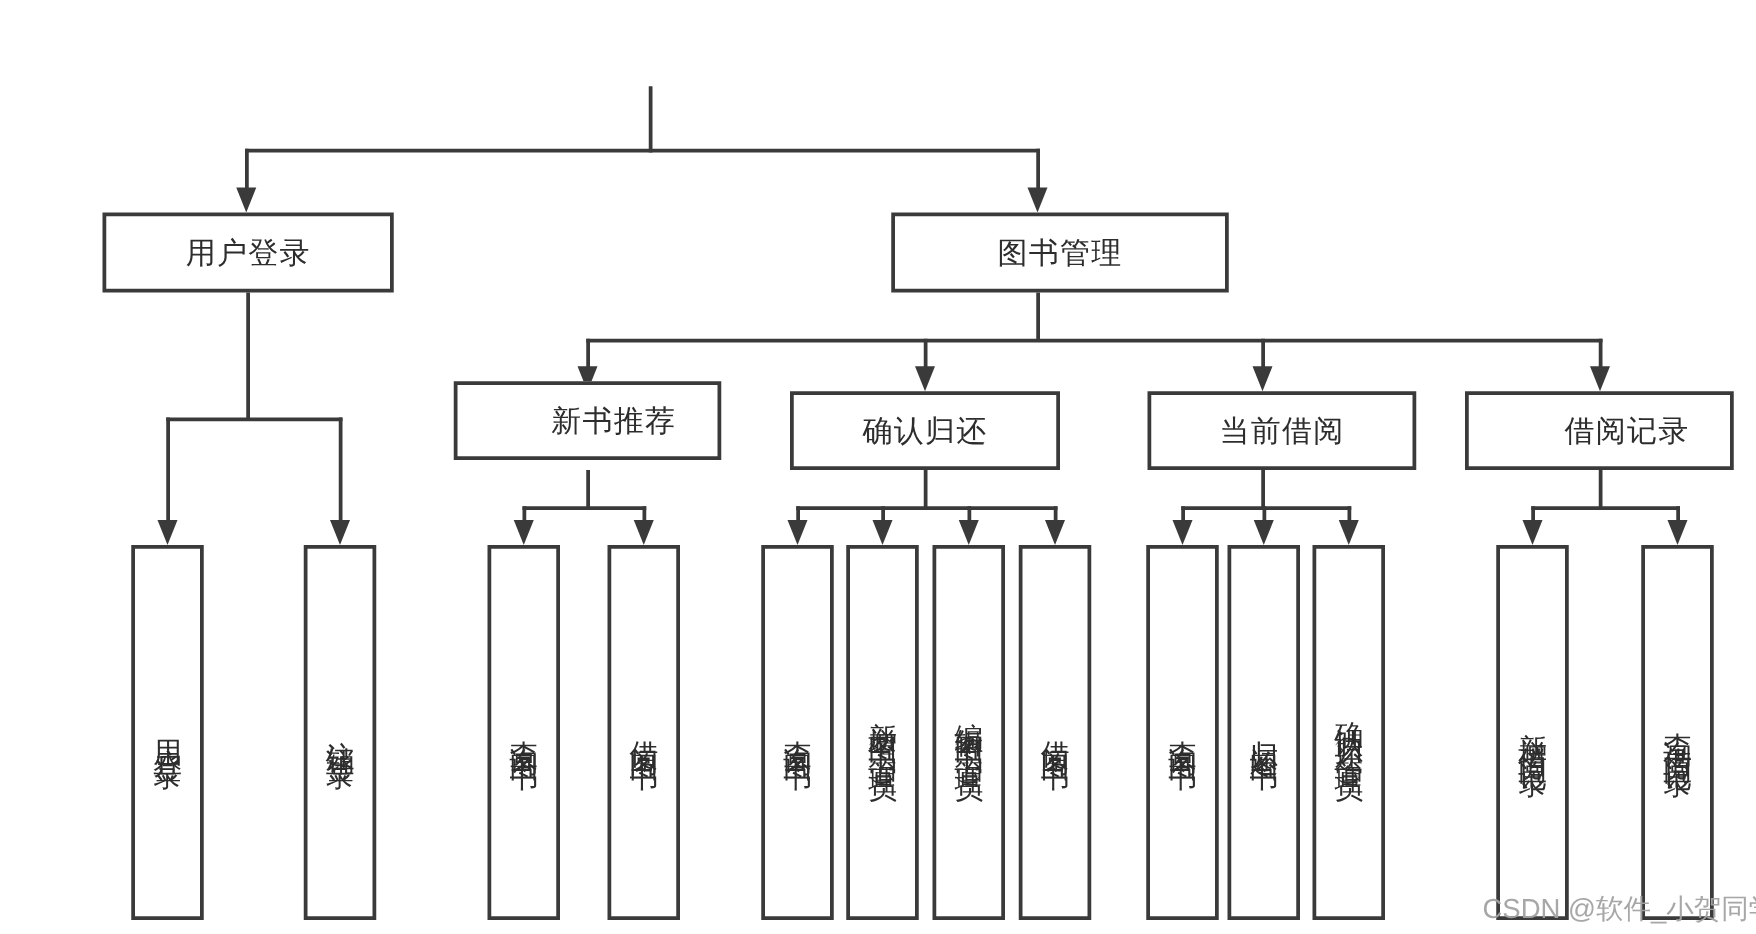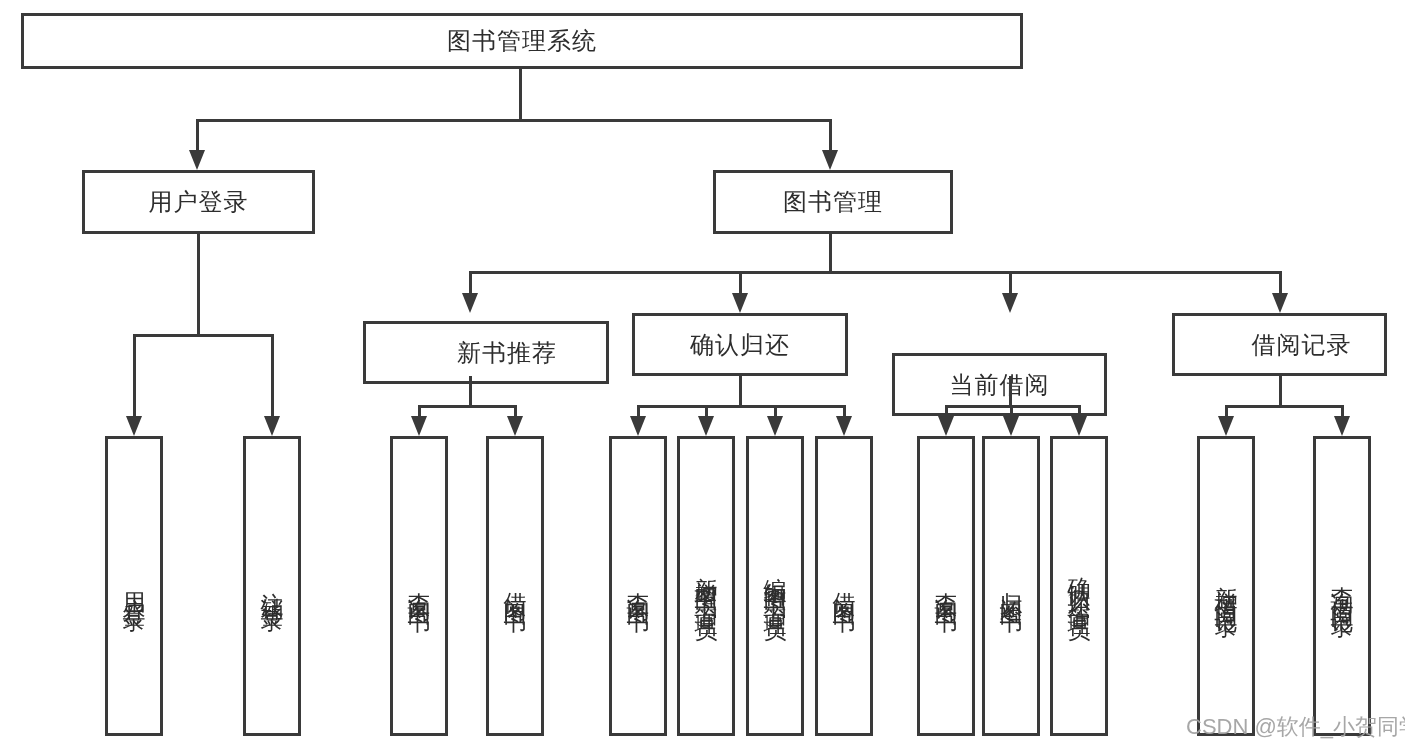--- a/index.html
+++ b/index.html
@@ -20,35 +20,32 @@
   .watermark{
     position:absolute;left:1186px;top:712px;z-index:6;
     font-size:22px;color:rgba(162,162,162,0.95);white-space:nowrap;
   }
 </style>
 </head>
 <body>
 
 <div id="canvas">
 
-  <div class="box hbox" style="left:21px;top:13px;width:1002px;height:56px;">
-    <span>图书管理系统</span>
-  </div>
 
   <div class="vline" style="left:518.5px;top:69px;width:3px;height:53px;"></div>
   <div class="hline" style="left:195.5px;top:118.5px;width:636px;height:3px;"></div>
   <div class="vline" style="left:195.5px;top:118.5px;width:3px;height:36px;"></div>
   <div class="arrow" style="left:189px;top:150px;"></div>
   <div class="vline" style="left:828.5px;top:118.5px;width:3px;height:36px;"></div>
   <div class="arrow" style="left:822px;top:150px;"></div>
 
   <div class="box hbox" style="left:82px;top:170px;width:233px;height:64px;">
     <span>用户登录</span>
   </div>
-  <div class="box hbox" style="left:713px;top:170px;width:240px;height:64px;">
+  <div class="box hbox" style="left:713px;top:170px;width:270px;height:64px;">
     <span>图书管理</span>
   </div>
 
   <div class="vline" style="left:197px;top:234px;width:3px;height:102px;"></div>
   <div class="hline" style="left:132.5px;top:333.5px;width:141px;height:3px;"></div>
   <div class="vline" style="left:132.5px;top:333.5px;width:3px;height:85px;"></div>
   <div class="arrow" style="left:126px;top:416px;"></div>
   <div class="vline" style="left:270.5px;top:333.5px;width:3px;height:85px;"></div>
   <div class="arrow" style="left:264px;top:416px;"></div>
 
@@ -56,27 +53,27 @@
   <div class="hline" style="left:468.5px;top:270.5px;width:813px;height:3px;"></div>
   <div class="vline" style="left:468.5px;top:270.5px;width:3px;height:25px;"></div>
   <div class="arrow" style="left:462px;top:293px;"></div>
   <div class="vline" style="left:738.5px;top:270.5px;width:3px;height:25px;"></div>
   <div class="arrow" style="left:732px;top:293px;"></div>
   <div class="vline" style="left:1008.5px;top:270.5px;width:3px;height:25px;"></div>
   <div class="arrow" style="left:1002px;top:293px;"></div>
   <div class="vline" style="left:1278.5px;top:270.5px;width:3px;height:25px;"></div>
   <div class="arrow" style="left:1272px;top:293px;"></div>
 
-  <div class="box hbox" style="left:363px;top:321px;width:246px;height:63px;padding-left:42px;">
+  <div class="box hbox" style="left:363px;top:305px;width:214px;height:63px;padding-left:42px;">
     <span>新书推荐</span>
   </div>
   <div class="box hbox" style="left:632px;top:313px;width:216px;height:63px;">
     <span>确认归还</span>
   </div>
-  <div class="box hbox" style="left:892px;top:313px;width:215px;height:63px;margin-top:40px;">
+  <div class="box hbox" style="left:918px;top:313px;width:215px;height:63px;">
     <span>当前借阅</span>
   </div>
   <div class="box hbox" style="left:1172px;top:313px;width:215px;height:63px;padding-left:44px;">
     <span>借阅记录</span>
   </div>
 
   <div class="vline" style="left:468.5px;top:376px;width:3px;height:31px;"></div>
   <div class="vline" style="left:738.5px;top:376px;width:3px;height:31px;"></div>
   <div class="vline" style="left:1008.5px;top:376px;width:3px;height:31px;"></div>
   <div class="vline" style="left:1278.5px;top:376px;width:3px;height:31px;"></div>

